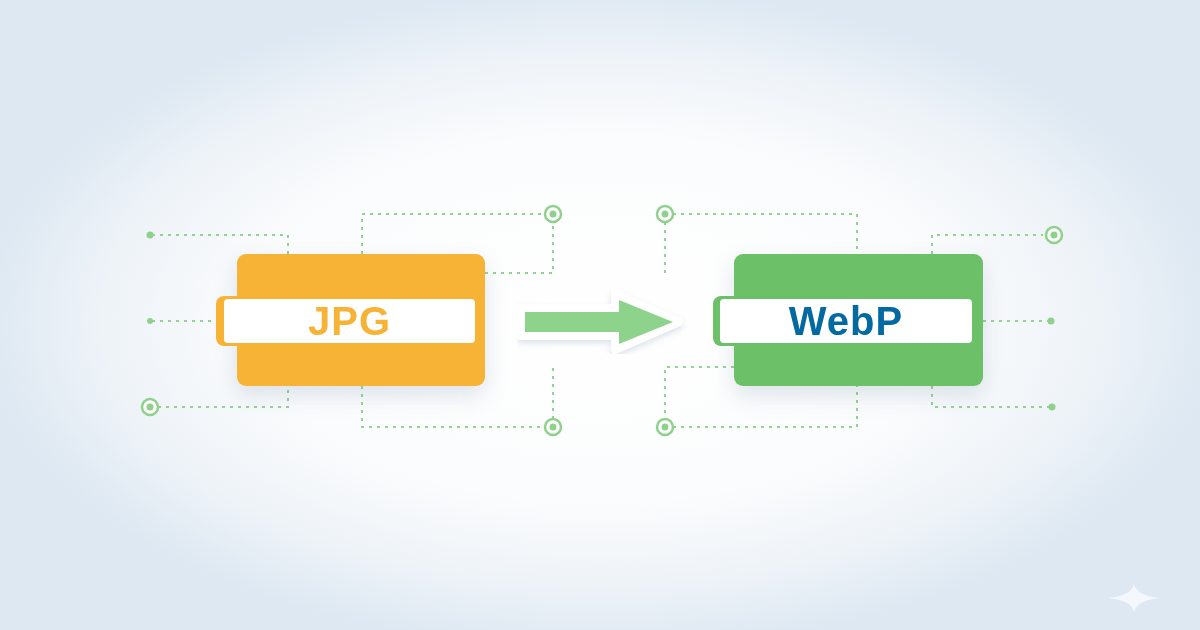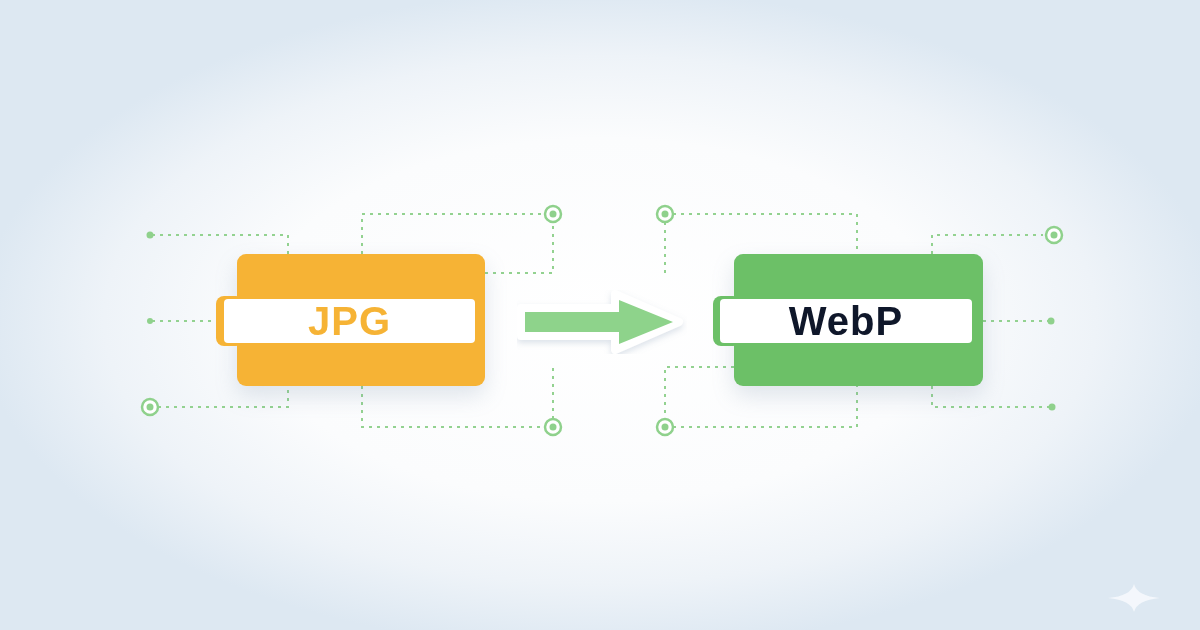--- a/index.html
+++ b/index.html
@@ -20,21 +20,21 @@
     position: absolute; top: 296px; height: 50px; border-radius: 8px;
   }
   .tab.jpg { left: 216px; width: 28px; background: #f6b335; }
   .tab.webp { left: 713px; width: 28px; background: #6cc067; }
   .label {
     position: absolute; top: 299px; height: 44px; background: #fff; border-radius: 4px;
     display: flex; align-items: center; justify-content: center;
     font-family: "Liberation Sans", sans-serif; font-weight: bold; font-size: 40px; letter-spacing: 1px;
   }
   .label.jpg { left: 224px; width: 251px; color: #f6b335; }
-  .label.webp { left: 720px; width: 252px; color: #0f172a; }
+  .label.webp { left: 720px; width: 252px; color: #0369a1; }
   .arrow { position: absolute; left: 517px; top: 290px; }
   .sparkle { position: absolute; left: 1104px; top: 580px; }
 </style>
 </head>
 <body>
 
 <div class="canvas">
 
   <svg class="lines" width="1200" height="630">
     <g stroke="#93d290" stroke-width="2" stroke-dasharray="3 5" fill="none">

